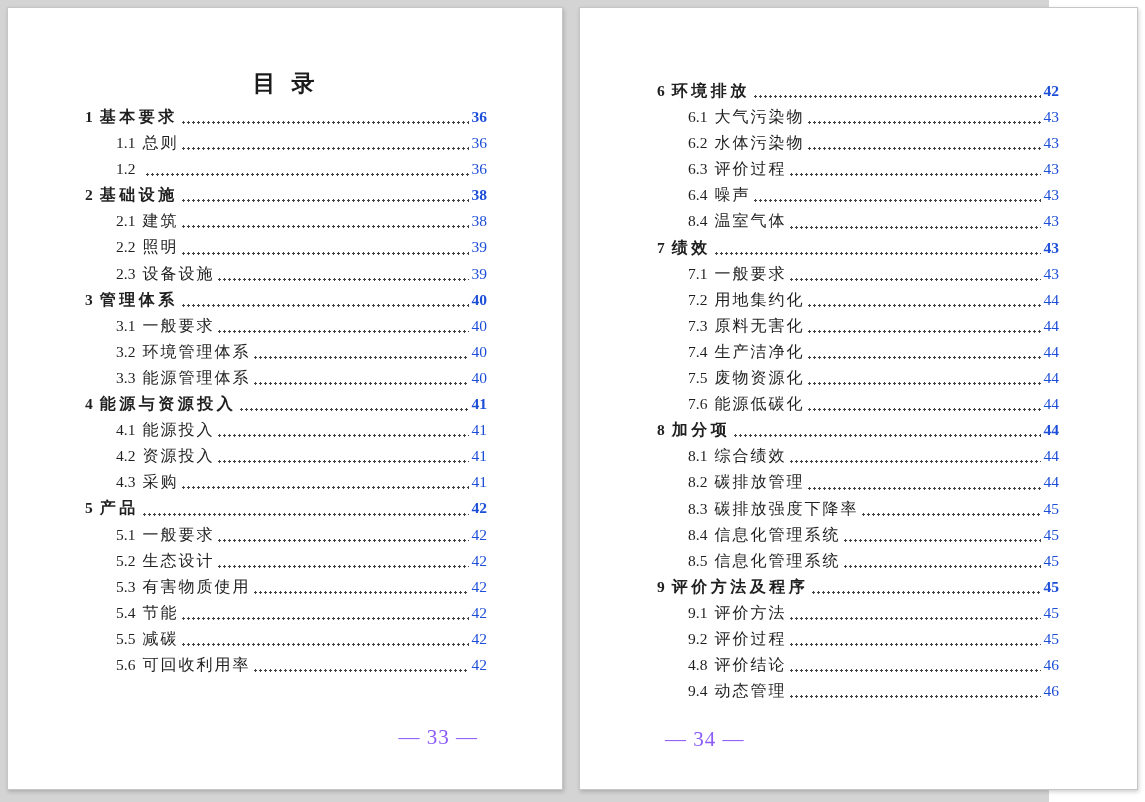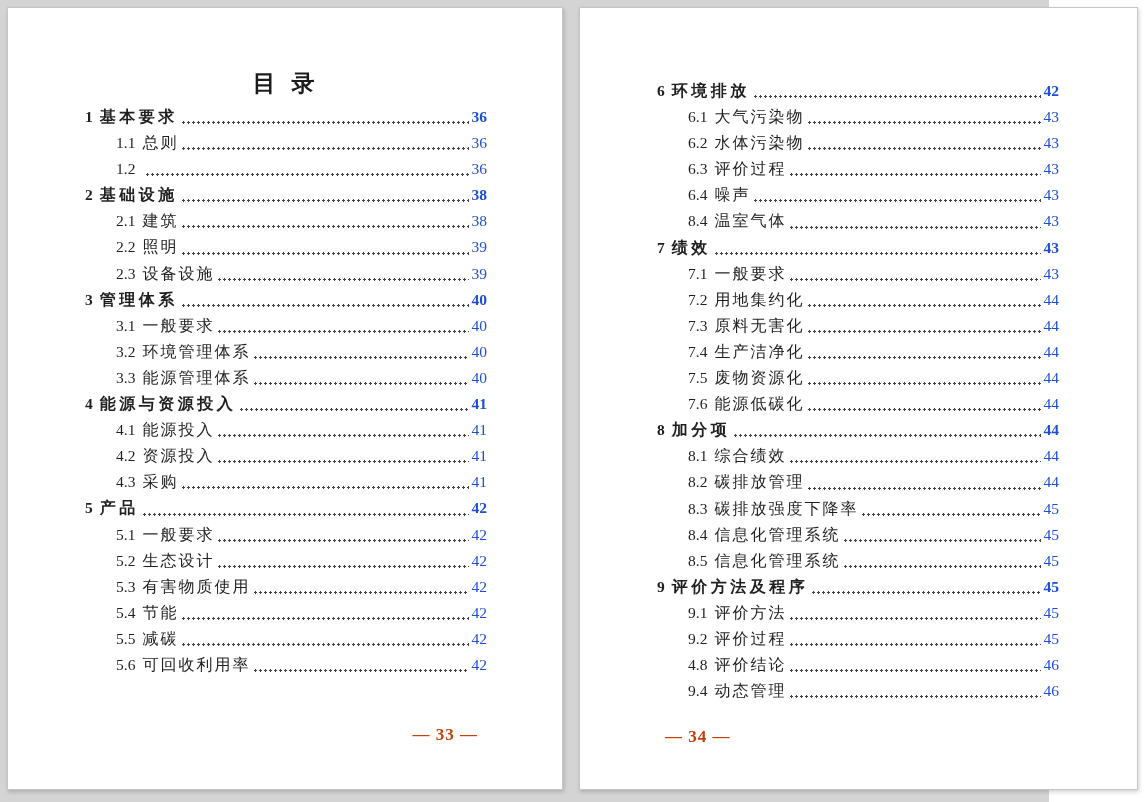--- a/index.html
+++ b/index.html
@@ -64,24 +64,23 @@
     margin: 0 3px 6px 3px;
     background-image: radial-gradient(circle, #424242 1.05px, rgba(0,0,0,0) 1.35px);
     background-size: 5px 3px;
     background-repeat: repeat-x;
     background-position: 0 0;
   }
   .toc-row .pg { font-size: 15.5px; color: #1d4ed8; }
 
   .footer {
     position: absolute;
-    font-size: 17px;
-    color: #c2410c;
+    font-size: 21px;
+    color: #8b5cf6;
     letter-spacing: 1px;
-    font-weight: bold;
   }
   .footer-33 { top: 717px; right: 84px; }
   .footer-34 { top: 719px; left: 85px; }
 </style>
 </head>
 <body>
 
 <div class="canvas">
 
   <div class="page page-left">

